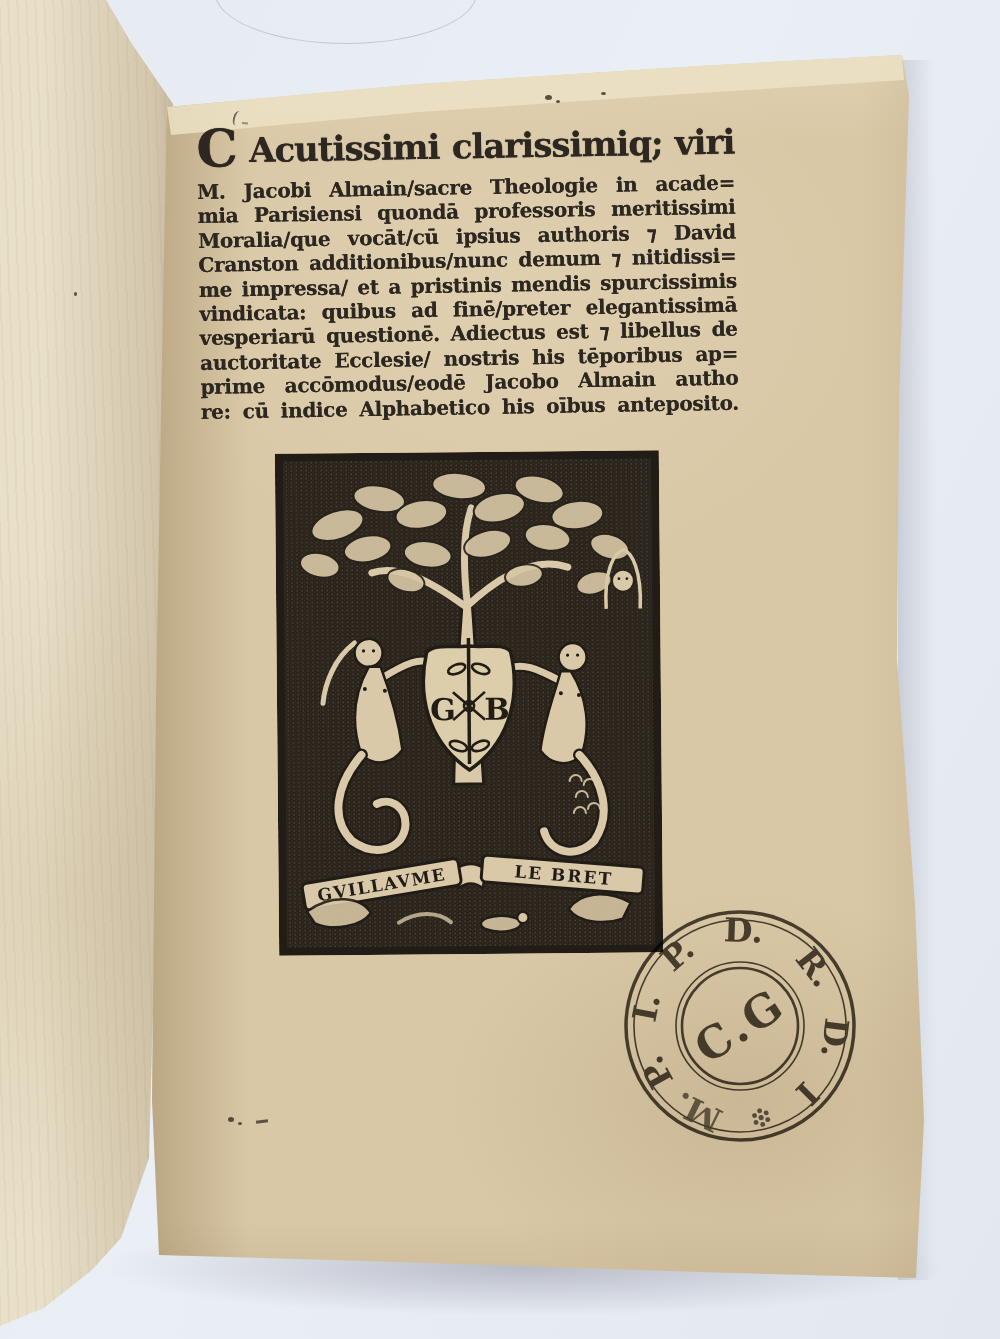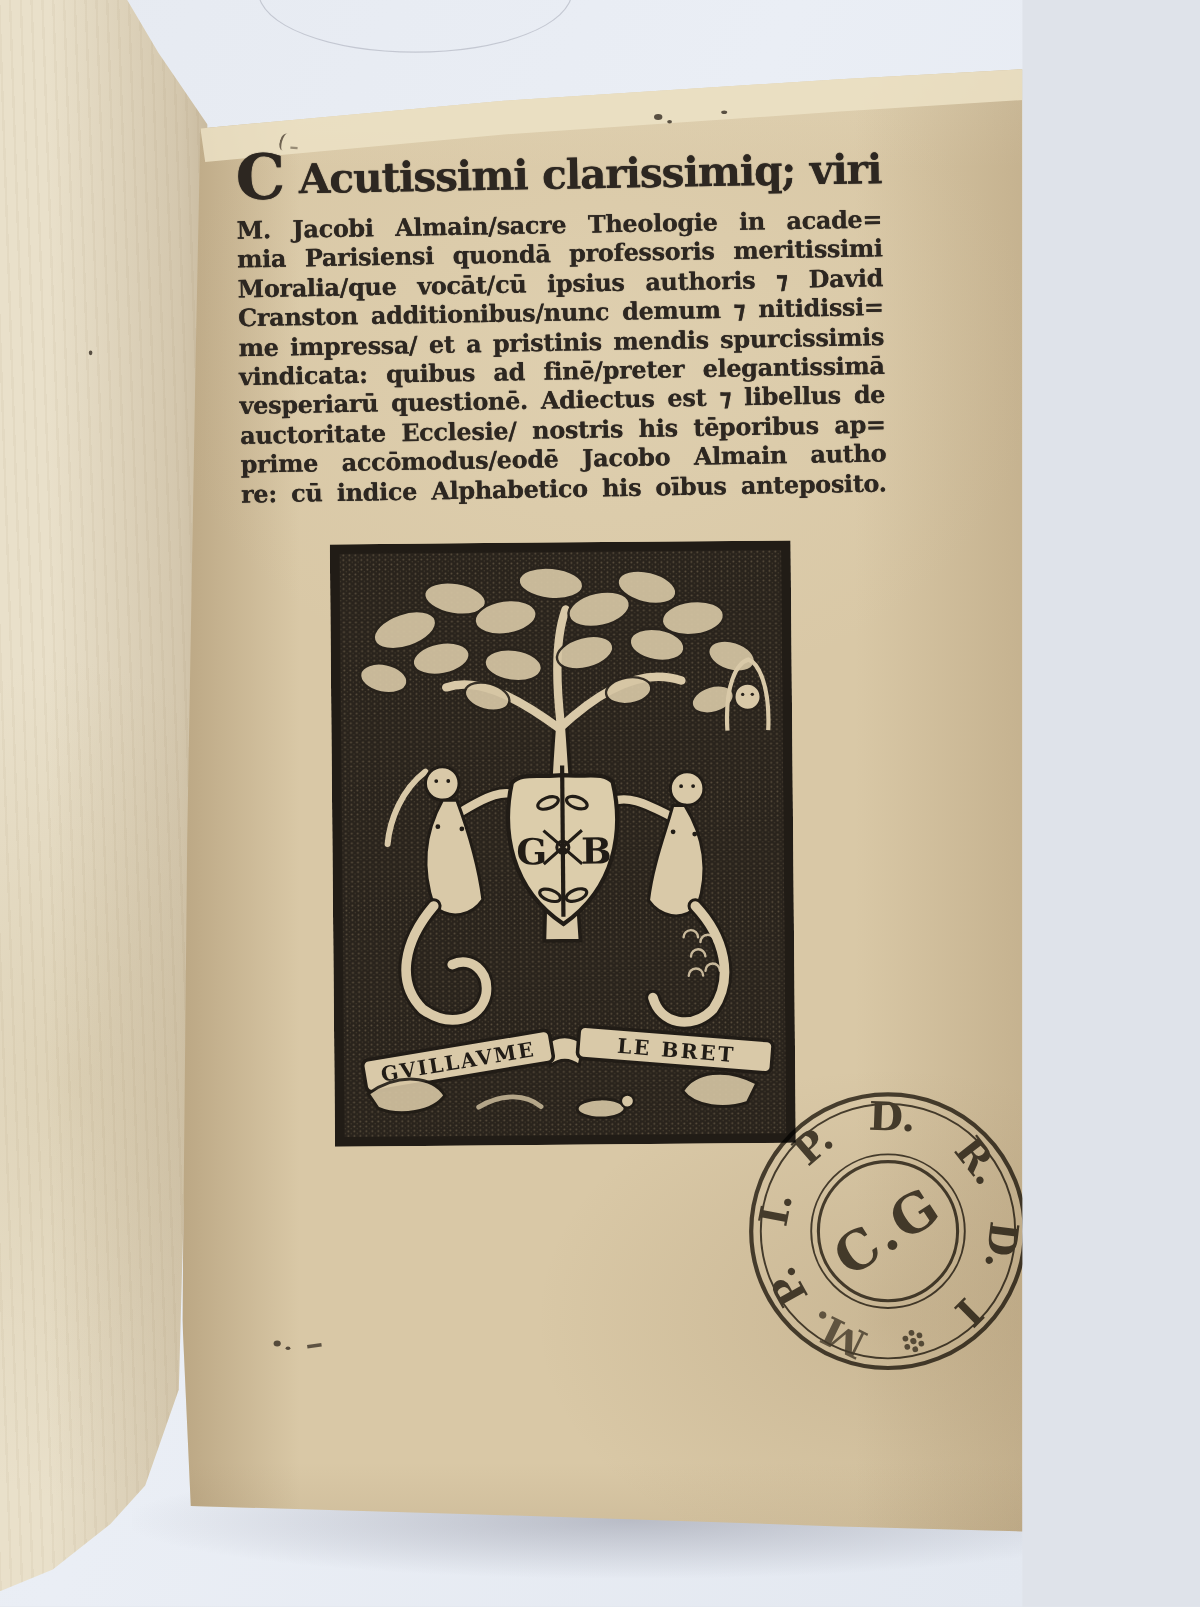--- a/index.html
+++ b/index.html
@@ -1,16 +1,16 @@
 <!DOCTYPE html>
 <html><head>
 <meta charset="utf-8">
 <style>
   html,body{margin:0;padding:0;background:#dfe3ea;}
-  .canvas{position:relative;width:852px;height:1339px;overflow:hidden;
+  .canvas{position:relative;width:1000px;height:1339px;overflow:hidden;
           background:linear-gradient(115deg,#e6eaf1 0%,#eaeef5 45%,#e3e8f0 100%);
           font-family:"DejaVu Serif","DejaVu Sans",serif;}
   
   .crease{position:absolute;left:215px;top:-58px;width:260px;height:100px;
           border:1px solid rgba(165,170,182,.55);border-radius:50%;}
   
   .book-shadow{position:absolute;left:110px;top:1235px;width:830px;height:80px;
           background:radial-gradient(ellipse at 50% 40%,rgba(140,142,155,.5),rgba(140,142,155,0) 72%);}
   .edge-shadow-right{position:absolute;left:898px;top:60px;width:46px;height:1220px;
           background:linear-gradient(90deg,rgba(150,152,165,.35),rgba(150,152,165,0) 80%);}

